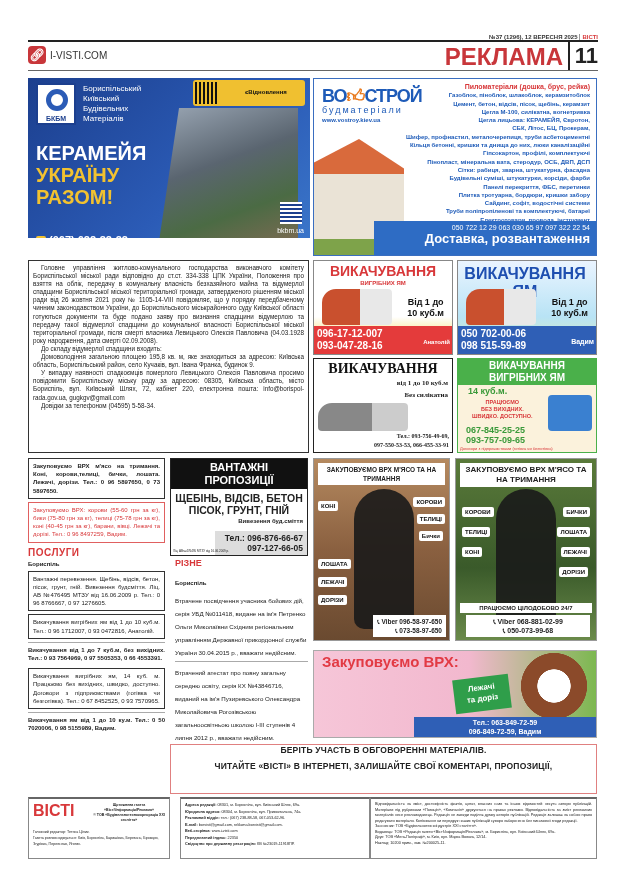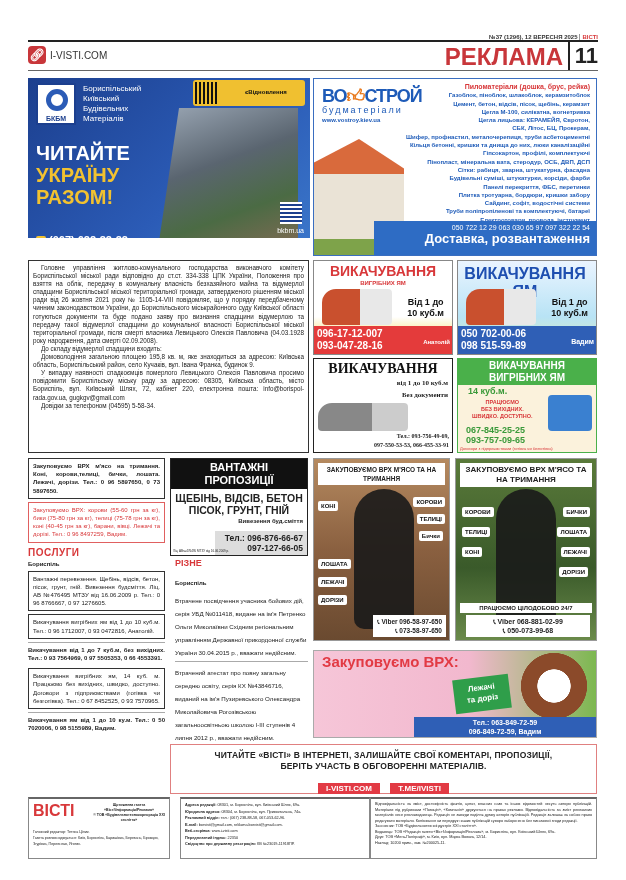--- a/index.html
+++ b/index.html
@@ -148,21 +148,21 @@
     <div>Бориспільський</div>
       <div>Київський</div>
       <div>Будівельних</div>
       <div>Матеріалів</div>
   </div>
   <div class="bk-qr">
       <div class="qr"></div>
       <span class="t">єВідновлення</span>
     </div>
   <div class="bk-build">
-    <div>ЧИТАЙТЕ</div>
+    <div>КЕРАМЕЙЯ</div>
       <div class="y">УКРАЇНУ</div>
       <div class="y">РАЗОМ!</div>
   </div>
   <div class="bk-phone"><span class="ph"></span><span>(067) 622-32-22</span></div>
   <div class="bk-qr2"></div>
   <div class="bk-url">bkbm.ua</div>
 </div>
 
 <div class="abs ad-vostroy">
   <div class="vs-logo"><span>ВО</span><span class="o">👍︎</span><span>СТРОЙ</span></div>
@@ -227,21 +227,21 @@
       </div>
     <div class="bar">
         <div>050 702-00-06</div>
         <div>098 515-59-89</div>
         <span class="n">Вадим</span>
       </div>
   </div>
   <div class="cell c3">
     <div class="t">ВИКАЧУВАННЯ</div>
     <div class="s">від 1 до 10 куб.м</div>
-    <div class="s2">Без документи</div>
+    <div class="s2">Без силікатна</div>
     <div class="truck"></div>
     <div class="ph">
         <div>Тел.: 093-756-49-69,</div>
         <div>097-550-53-53, 066-455-33-91</div>
       </div>
   </div>
   <div class="cell c4">
     <div class="t">
         <div>ВИКАЧУВАННЯ</div>
         <div>ВИГРІБНИХ ЯМ</div>
@@ -332,26 +332,22 @@
       <div>Лежачі</div>
       <div>та доріз</div>
     </div>
   <div class="vrx-ph">
       <div>Тел.: 063-849-72-59</div>
       <div>096-849-72-59, Вадим</div>
     </div>
 </div>
 
 <div class="abs promo">
+  <div class="l" style="padding-top:0">БЕРІТЬ УЧАСТЬ В ОБГОВОРЕННІ МАТЕРІАЛІВ.</div>
   <div class="l">ЧИТАЙТЕ «ВІСТІ» В ІНТЕРНЕТІ, ЗАЛИШАЙТЕ СВОЇ КОМЕНТАРІ, ПРОПОЗИЦІЇ,</div>
-  <div class="l" style="padding-top:0">БЕРІТЬ УЧАСТЬ В ОБГОВОРЕННІ МАТЕРІАЛІВ.</div>
-  <div class="btns">
-    <span class="btn">I-VISTI.COM</span>
-    <span class="btn">T.ME/IVISTI</span>
-  </div>
 </div>
 
 <div class="abs imprint">
   <div class="logo">ВІСТІ</div>
   <div class="pub">
       <div>Щотижнева газета</div>
       <div>«Вісті\Інформація\Реклама»</div>
       <div>© ТОВ «Будівельнотехнокорпорація ХХІ століття»</div>
     </div>
   <div class="ed">

